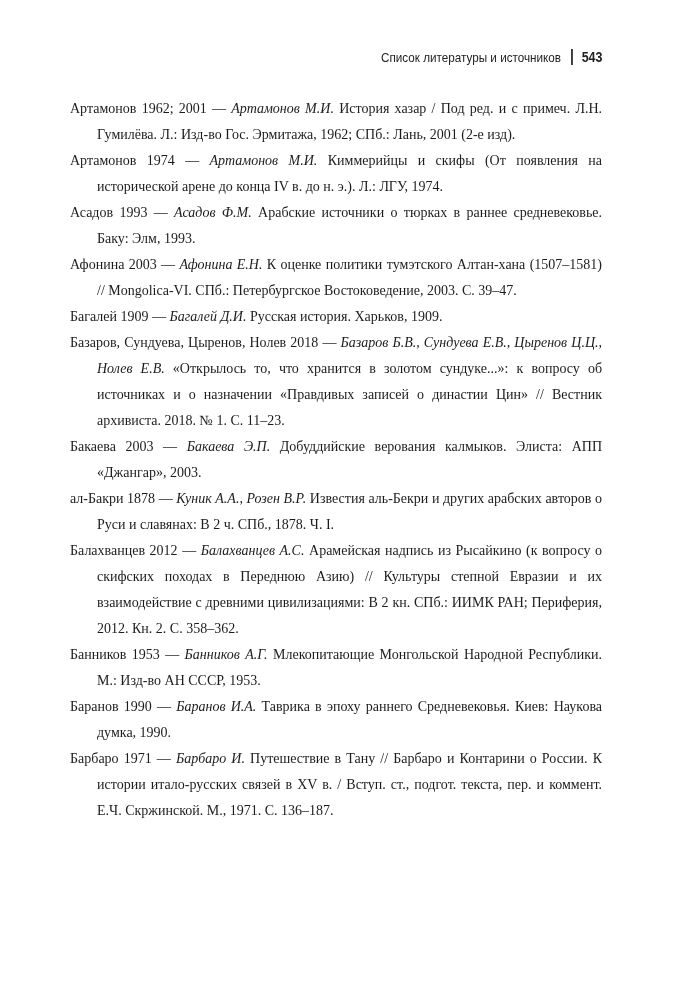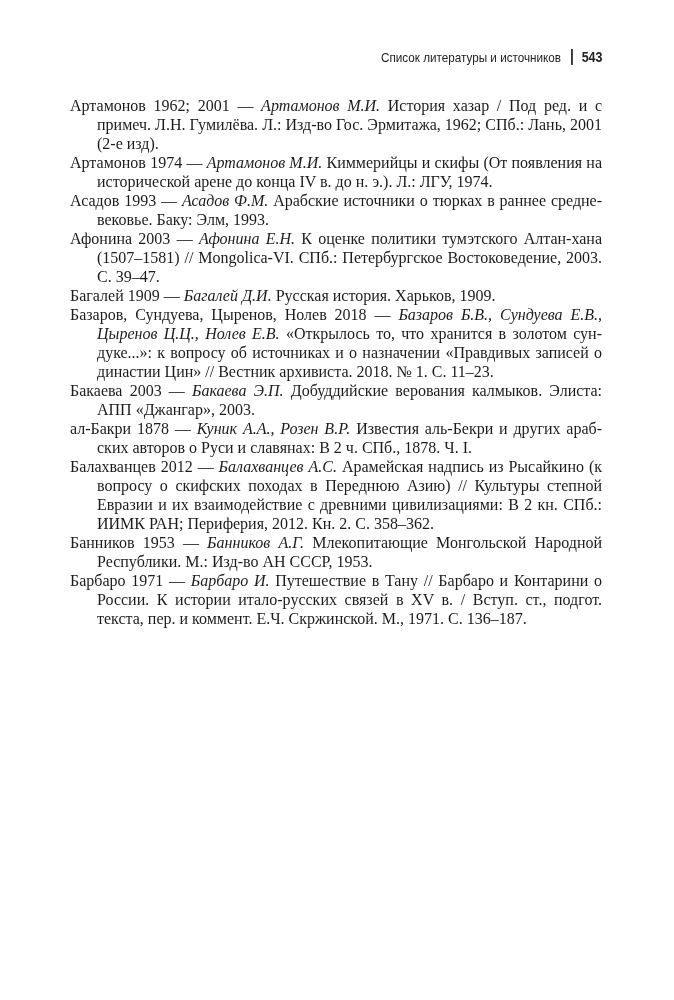--- a/index.html
+++ b/index.html
@@ -15,21 +15,21 @@
     transform: scaleX(0.86); transform-origin: right center;
   }
   .running-head .sep {
     display: inline-block; width: 2px; height: 16px; background: #222;
     margin: 0 10px 0 12px;
   }
   .running-head .pnum { font-weight: bold; font-size: 14.5px; }
   .bib {
     position: absolute; left: 70px; top: 96px; width: 532px;
     font-family: "Liberation Serif", serif;
-    font-size: 16px; line-height: 19px;
+    font-size: 14px; line-height: 26px;
     text-align: justify;
   }
   .entry {
     padding-left: 27px; text-indent: -27px;
     margin: 0;
   }
   .entry i { font-style: italic; }
 </style>
 </head>
 <body>
@@ -44,14 +44,15 @@
   <p class="entry"><span>Артамонов 1962; 2001 —</span> <i>Артамонов М.И.</i> <span>История хазар / Под ред. и с примеч. Л.Н. Гумилёва. Л.: Изд-во Гос. Эрмитажа, 1962; СПб.: Лань, 2001 (2-е изд).</span></p>
   <p class="entry"><span>Артамонов 1974 —</span> <i>Артамонов М.И.</i> <span>Киммерийцы и скифы (От появления на исторической арене до конца IV в. до н. э.). Л.: ЛГУ, 1974.</span></p>
   <p class="entry"><span>Асадов 1993 —</span> <i>Асадов Ф.М.</i> <span>Арабские источники о тюрках в раннее средне­вековье. Баку: Элм, 1993.</span></p>
   <p class="entry"><span>Афонина 2003 —</span> <i>Афонина Е.Н.</i> <span>К оценке политики тумэтского Алтан-хана (1507–1581) // Mongolica-VI. СПб.: Петербургское Востоковедение, 2003. С. 39–47.</span></p>
   <p class="entry"><span>Багалей 1909 —</span> <i>Багалей Д.И.</i> <span>Русская история. Харьков, 1909.</span></p>
   <p class="entry"><span>Базаров, Сундуева, Цыренов, Нолев 2018 —</span> <i>Базаров Б.В., Сундуева Е.В., Цыренов Ц.Ц., Нолев Е.В.</i> <span>«Открылось то, что хранится в золотом сун­дуке...»: к вопросу об источниках и о назначении «Правдивых записей о династии Цин» // Вестник архивиста. 2018. № 1. С. 11–23.</span></p>
   <p class="entry"><span>Бакаева 2003 —</span> <i>Бакаева Э.П.</i> <span>Добуддийские верования калмыков. Элиста: АПП «Джангар», 2003.</span></p>
   <p class="entry"><span>ал-Бакри 1878 —</span> <i>Куник А.А., Розен В.Р.</i> <span>Известия аль-Бекри и других араб­ских авторов о Руси и славянах: В 2 ч. СПб., 1878. Ч. I.</span></p>
   <p class="entry"><span>Балахванцев 2012 —</span> <i>Балахванцев А.С.</i> <span>Арамейская надпись из Рысайкино (к вопросу о скифских походах в Переднюю Азию) // Культуры степной Евразии и их взаимодействие с древними цивилизациями: В 2 кн. СПб.: ИИМК РАН; Периферия, 2012. Кн. 2. С. 358–362.</span></p>
   <p class="entry"><span>Банников 1953 —</span> <i>Банников А.Г.</i> <span>Млекопитающие Монгольской Народной Республики. М.: Изд-во АН СССР, 1953.</span></p>
+  <p class="entry"><span>Баранов 1990 —</span> <i>Баранов И.А.</i> <span>Таврика в эпоху раннего Средневековья. Киев: Наукова думка, 1990.</span></p>
   <p class="entry"><span>Барбаро 1971 —</span> <i>Барбаро И.</i> <span>Путешествие в Тану // Барбаро и Контарини о России. К истории итало-русских связей в XV в. / Вступ. ст., подгот. текста, пер. и коммент. Е.Ч. Скржинской. М., 1971. С. 136–187.</span></p>
 </div>
 
 </body></html>

